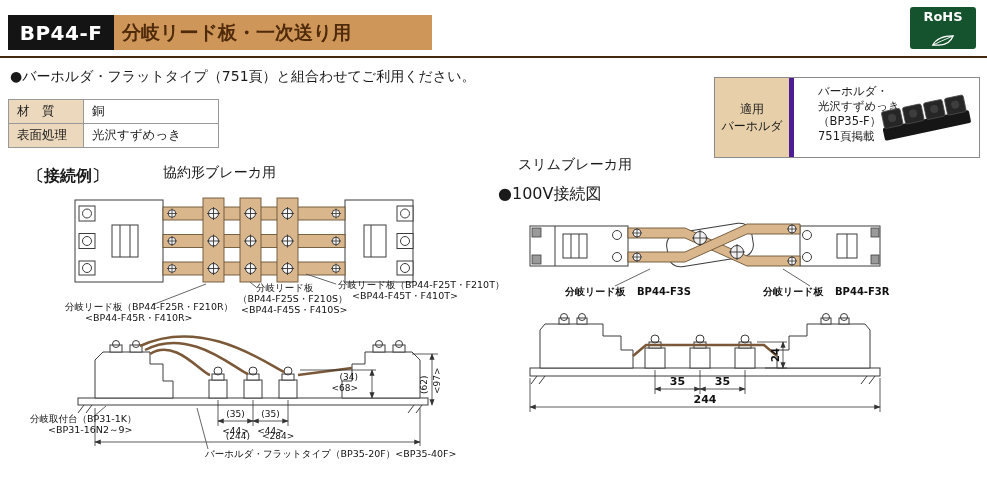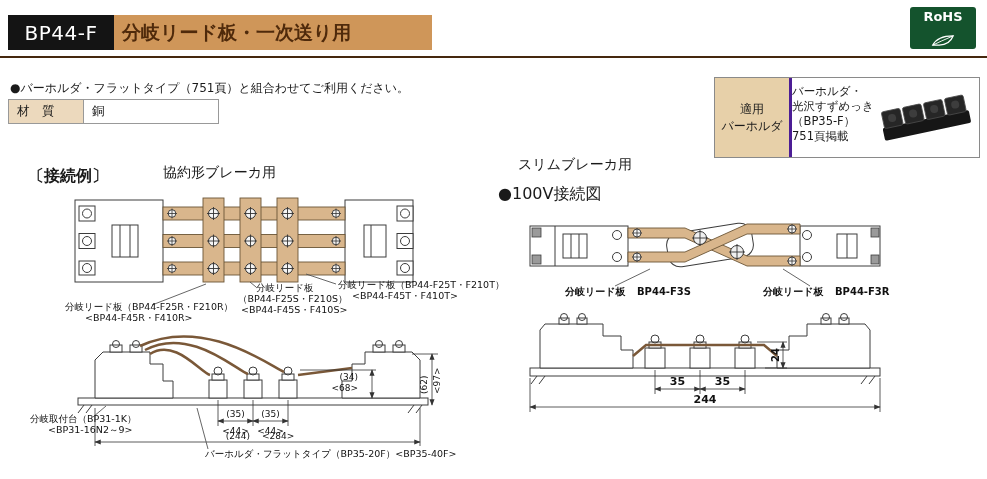--- a/index.html
+++ b/index.html
@@ -1,30 +1,30 @@
 <!DOCTYPE html>
 <html><head>
 <meta charset="utf-8">
 <style>
   html,body{margin:0;padding:0}
   body{width:987px;height:479px;position:relative;background:#fff;font-family:"DejavU Sans","DejaVu Sans",sans-serif;color:#1a1a1a;overflow:hidden}
-  .model-box{position:absolute;left:8px;top:15px;width:106px;height:35px;background:#141414;color:#fff;font-size:20px;font-weight:normal;display:flex;align-items:center;justify-content:center;letter-spacing:.5px}
+  .model-box{position:absolute;left:8px;top:15px;width:106px;height:35px;background:#141414;color:#fff;font-size:20px;font-weight:bold;display:flex;align-items:center;justify-content:center;letter-spacing:.5px}
   .title-band{position:absolute;left:114px;top:15px;width:318px;height:35px;background:#cf9659;color:#4f2a0b;font-size:19px;font-weight:bold;display:flex;align-items:center;padding-left:8px;box-sizing:border-box}
   .rohs{position:absolute;left:910px;top:7px;width:66px;height:42px;background:#14532d;border-radius:3px;display:flex;flex-direction:column;align-items:center;justify-content:center;gap:10px}
   .rohs-text{color:#fff;font-size:13px;font-weight:bold;line-height:14px}
   .rohs svg{width:28px;height:13px;display:block}
   .hr{position:absolute;left:0;top:56px;width:987px;height:2px;background:#45280e}
-  .note{position:absolute;left:10px;top:80px;font-size:12px}
+  .note{position:absolute;left:10px;top:68px;font-size:14px}
   table.spec{position:absolute;left:8px;top:99px;border-collapse:collapse;font-size:12.5px}
   table.spec th,table.spec td{border:1px solid #999;height:23px;padding:0 8px;font-weight:normal;text-align:left;white-space:nowrap}
   table.spec th{background:#ecd9bd;min-width:58px}
   table.spec td{min-width:118px}
   .holder-box{position:absolute;left:714px;top:77px;width:266px;height:81px;border:1px solid #8a8a8a;display:flex;box-sizing:border-box}
-  .holder-label{width:74px;background:#e7d0a9;border-right:3px solid #4c1d95;display:flex;flex-direction:column;align-items:center;justify-content:center;font-size:12px;line-height:17px;flex:none}
-  .holder-desc{padding:6px 0 0 0;font-size:11.5px;line-height:15px}
+  .holder-label{width:74px;background:#e7d0a9;border-right:5px solid #4c1d95;display:flex;flex-direction:column;align-items:center;justify-content:center;font-size:12px;line-height:17px;flex:none}
+  .holder-desc{padding:6px 0 0 24px;font-size:11.5px;line-height:15px}
   .holder-desc .b{font-weight:normal}
   .holder-photo{position:absolute;right:3px;top:11px;width:100px;height:58px}
   .h-example{position:absolute;left:28px;top:166px;font-size:16px;font-weight:bold}
   .h-kyoyaku{position:absolute;left:163px;top:164px;font-size:14px;font-weight:normal}
   .h-slim{position:absolute;left:518px;top:156px;font-size:14px;font-weight:normal}
   .h-100v{position:absolute;left:498px;top:184px;font-size:16px}
   svg.draw{position:absolute}
   .draw-left{left:0;top:178px}
   .draw-right{left:515px;top:178px}
   svg text{font-family:"DejaVu Sans",sans-serif}
@@ -59,20 +59,24 @@
 <div class="hr"></div>
 
 <div class="note">●バーホルダ・フラットタイプ（751頁）と組合わせてご利用ください。</div>
 
 <table class="spec">
   <tbody>
       <tr>
     <th>材　質</th>
     <td>銅</td>
   </tr>
+  <tr>
+    <th>表面処理</th>
+    <td>光沢すずめっき</td>
+  </tr>
 </tbody>
   </table>
 
 <div class="holder-box">
   <div class="holder-label">
     <div>適用</div>
     <div>バーホルダ</div>
   </div>
   <div class="holder-desc">
     <div>バーホルダ・</div>

